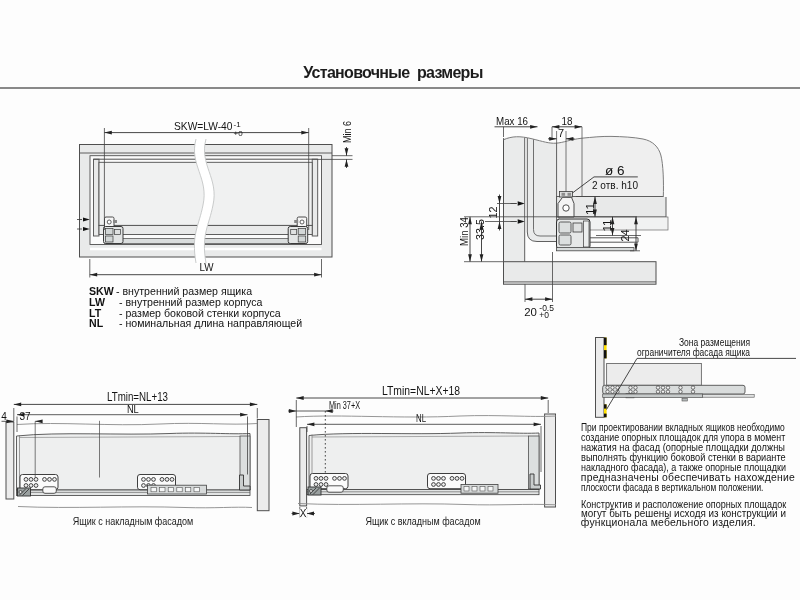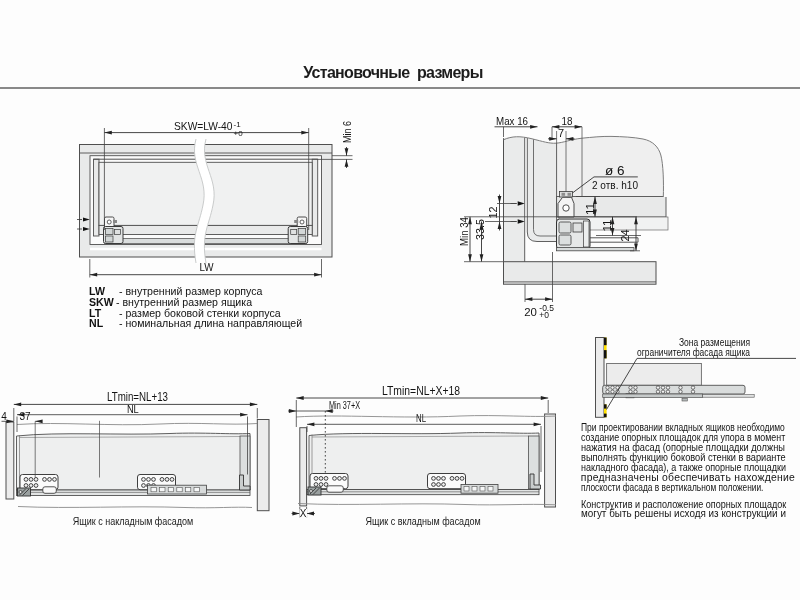--- a/index.html
+++ b/index.html
@@ -18,39 +18,40 @@
   #paras .pl{white-space:nowrap;transform-origin:0 50%;height:10.15px;line-height:10.15px;}
   #paras .p2 .pl{height:9.4px;line-height:9.4px;}
   #paras .gap{height:6.1px;}
   svg text{font-family:"Liberation Sans", sans-serif;fill:#141414;}
 </style>
 </head>
 <body>
 <div class="abs" id="title">Установочные&nbsp; размеры</div>
 <div class="abs" id="rule"></div>
 <div class="abs" id="legend">
+<div><b>SKW</b>- внутренний размер ящика</div>
 <div><b>LW</b> - внутренний размер корпуса</div>
-<div><b>SKW</b>- внутренний размер ящика</div>
 <div><b>LT</b> - размер боковой стенки корпуса</div>
 <div><b>NL</b> - номинальная длина направляющей</div>
 </div>
 <div class="abs cap" id="cap1">Ящик с накладным фасадом</div>
 <div class="abs cap" id="cap2">Ящик с вкладным фасадом</div>
 <div class="abs" id="paras">
 <div class="pl" style="transform:scaleX(0.816)">При проектировании вкладных ящиков необходимо</div>
 <div class="pl" style="transform:scaleX(0.853)">создание опорных площадок для упора в момент</div>
 <div class="pl" style="transform:scaleX(0.890)">нажатия на фасад (опорные площадки должны</div>
 <div class="pl" style="transform:scaleX(0.887)">выполнять функцию боковой стенки в варианте</div>
 <div class="pl" style="transform:scaleX(0.866)">накладного фасада), а также опорные площадки</div>
 <div class="pl" style="letter-spacing:0.25px">предназначены обеспечивать нахождение</div>
 <div class="pl" style="transform:scaleX(0.803)">плоскости фасада в вертикальном положении.</div>
 <div class="gap"></div>
 <div class="p2">
 <div class="pl" style="transform:scaleX(0.870)">Конструктив и расположение опорных площадок</div>
 <div class="pl" style="transform:scaleX(0.952)">могут быть решены исходя из конструкции и</div>
+<div class="pl" style="letter-spacing:0.19px">функционала мебельного изделия.</div>
 </div>
 </div>
 <svg class="abs" style="left:0;top:0" width="800" height="600" viewBox="0 0 800 600">
 <defs>
 <marker id="ae" markerUnits="userSpaceOnUse" markerWidth="9" markerHeight="5" refX="8.4" refY="2.5" orient="auto">
         <path d="M8.4 2.5 L1 0.6 L1 4.4 Z" fill="#222"></path>
       </marker>
 <marker id="as" markerUnits="userSpaceOnUse" markerWidth="9" markerHeight="5" refX="0.6" refY="2.5" orient="auto">
         <path d="M0.6 2.5 L8 0.6 L8 4.4 Z" fill="#222"></path>
       </marker>

